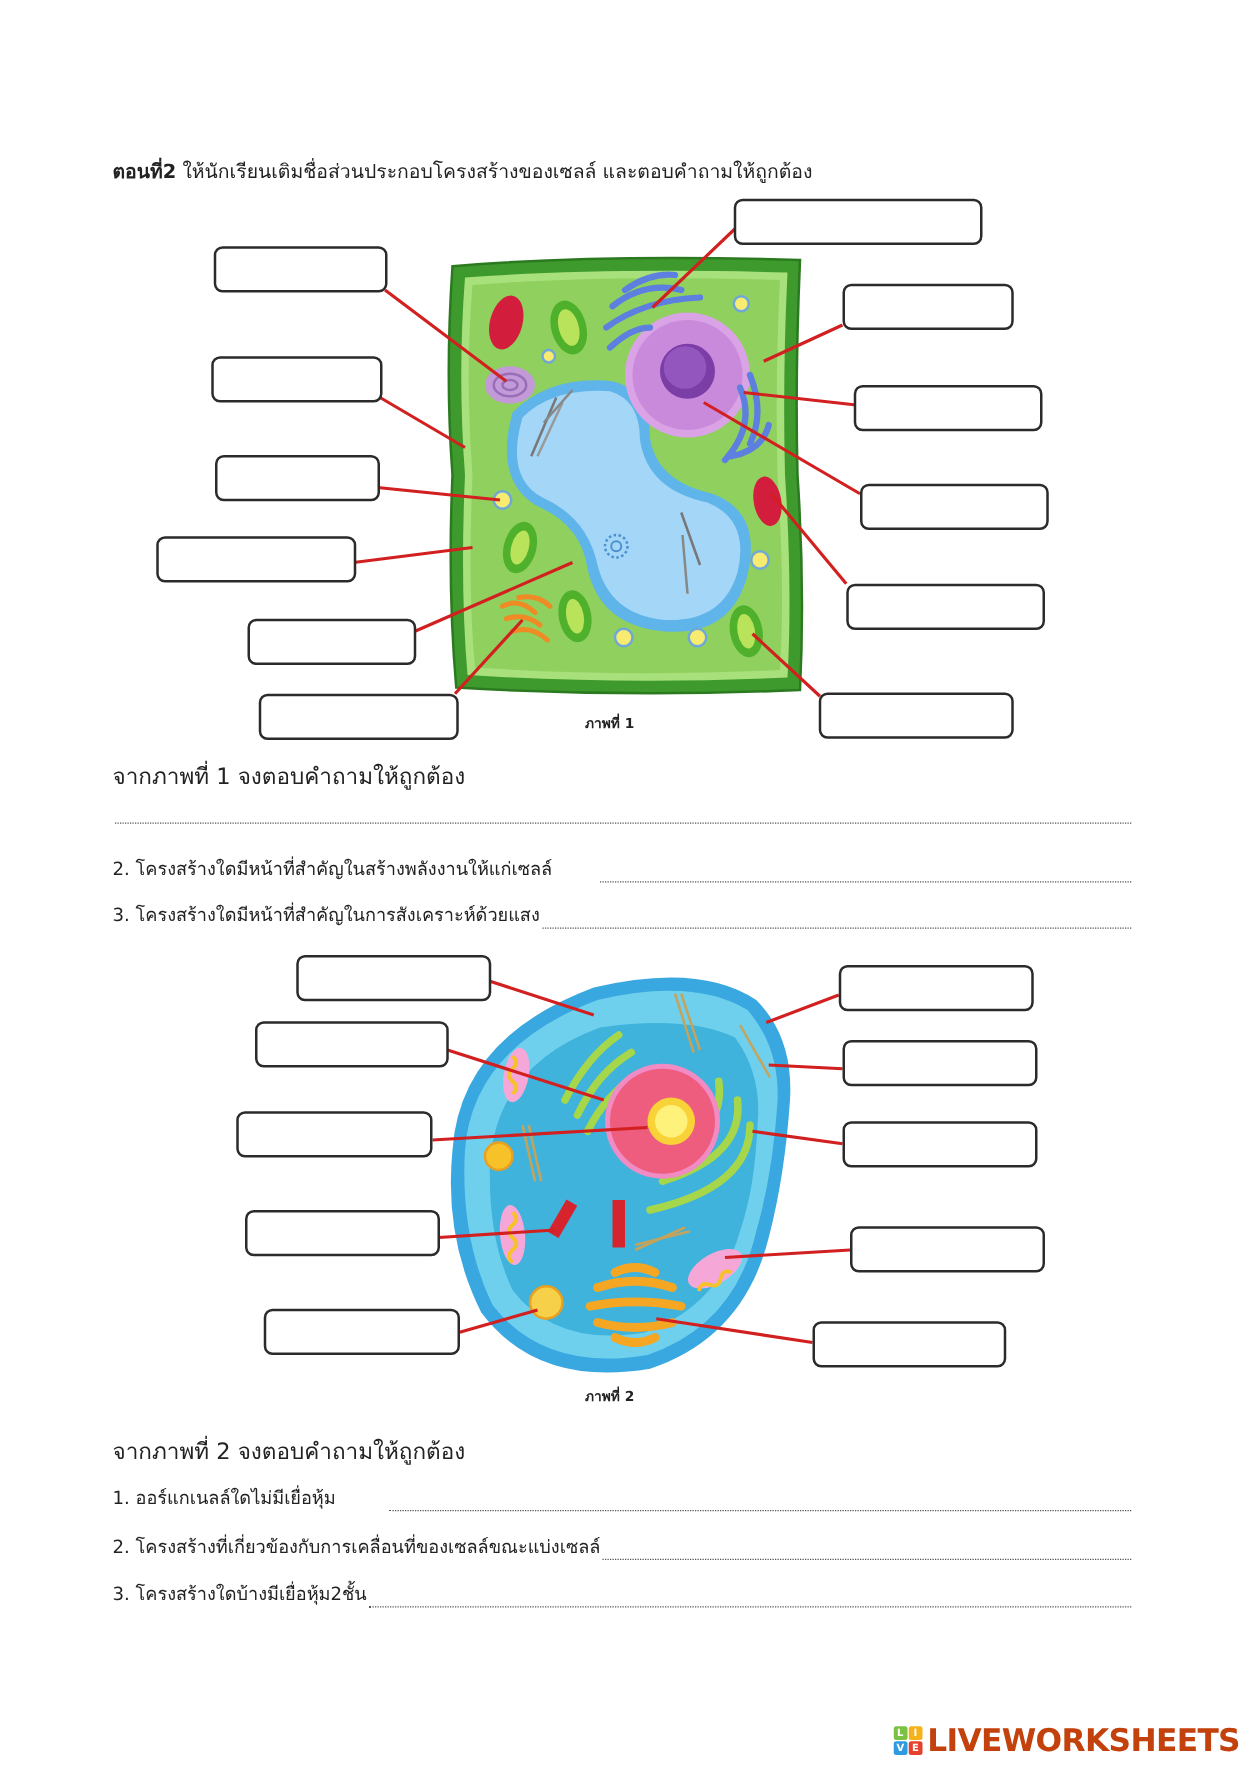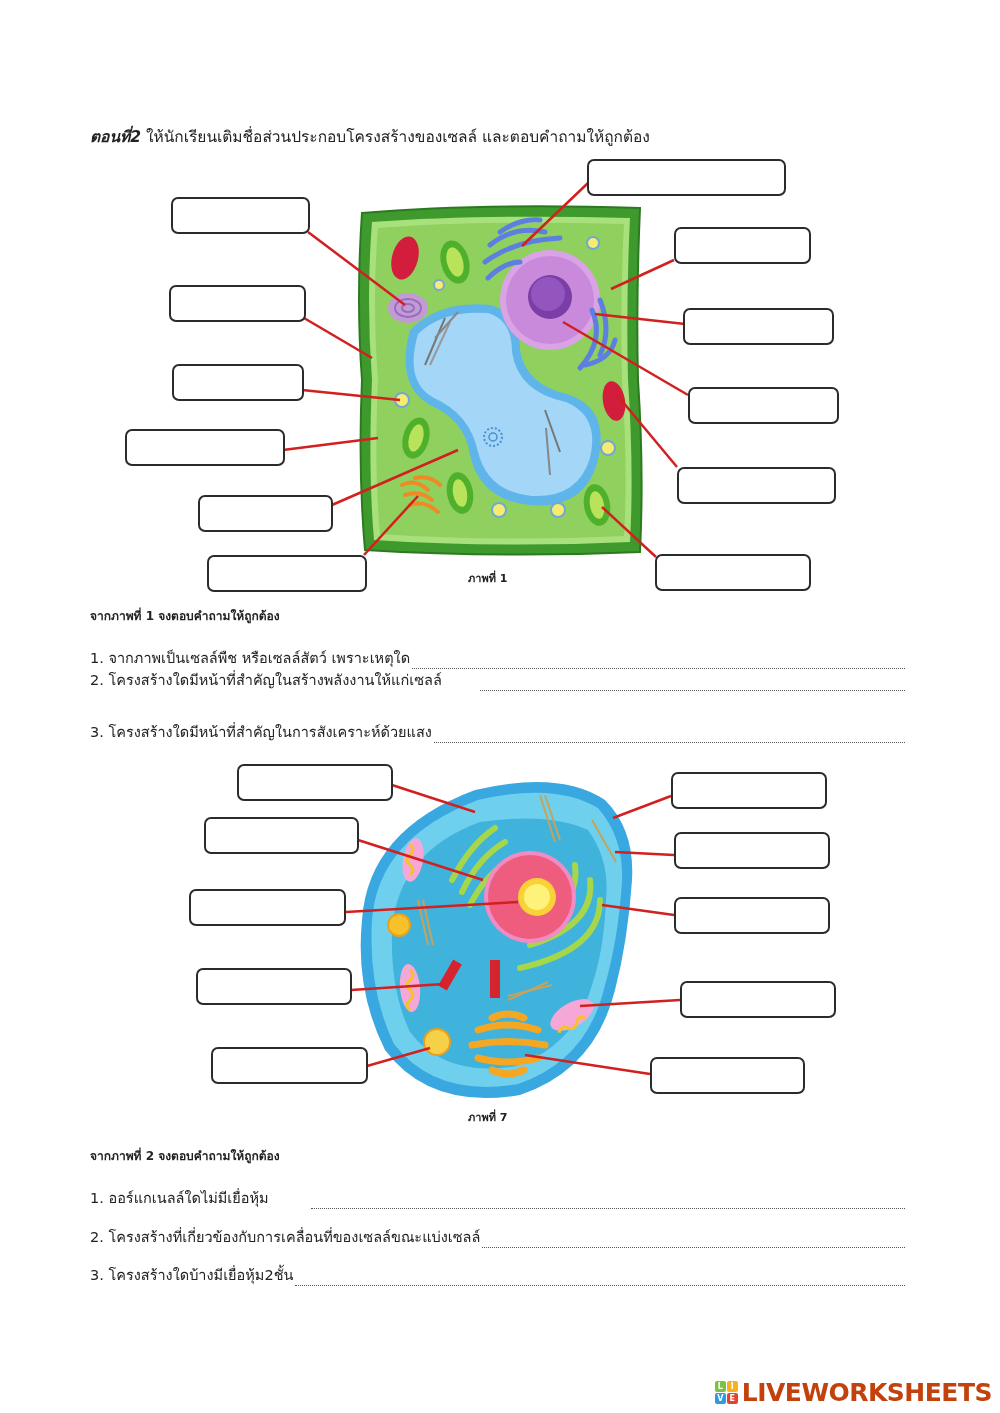--- a/index.html
+++ b/index.html
@@ -1,25 +1,25 @@
 <!DOCTYPE html>
 <html><head>
 <meta charset="utf-8">
 <style>
   html, body { margin:0; padding:0; background:#ffffff; }
   body { width:1000px; height:1413px; position:relative; overflow:hidden;
          font-family:"DejaVu Sans","Liberation Sans",sans-serif; color:#222; }
   .abs { position:absolute; }
   .intro { left:90px; top:124px; font-size:15.5px; white-space:nowrap; }
-  .intro b { font-weight:bold;font-style:italic; }
+  .intro b { font-weight:bold; }
   .svgwrap { position:absolute; left:0; top:0; width:1000px; height:1413px; }
   .box { position:absolute; border:2px solid #2b2b2b; border-radius:7px; background:#fff;
          box-sizing:border-box; }
   .caption { font-size:11px; font-weight:bold; white-space:nowrap; }
-  .qhead { left:90px; font-size:12px; font-weight:bold; white-space:nowrap; }
+  .qhead { left:90px; font-size:18px; font-weight:normal; white-space:nowrap; }
   .qline { left:90px; width:815px; font-size:14.5px; display:flex; align-items:flex-end; white-space:nowrap; }
   .qline .dots { flex:1; border-bottom:1.6px dotted #555; margin-left:2px; height:12px; }
   .logo { right:8px; top:1378px; display:flex; align-items:center; gap:4px; }
   .logo .tiles { display:grid; grid-template-columns:11px 11px; grid-template-rows:11px 11px; gap:1px; }
   .logo .tile { font-size:8px; font-weight:bold; color:#fff; display:flex; align-items:center; justify-content:center; border-radius:2px; }
   .logo .wordmark { font-family:"DejaVu Sans","Liberation Sans",sans-serif; font-weight:bold; font-size:25px; color:#c2410c; letter-spacing:-0.5px; }
 </style>
 </head>
 <body>
 
@@ -179,44 +179,43 @@
 <div class="box" style="left:674px;top:227px;width:137px;height:37px;"></div>
 <div class="box" style="left:683px;top:308px;width:151px;height:37px;"></div>
 <div class="box" style="left:688px;top:387px;width:151px;height:37px;"></div>
 <div class="box" style="left:677px;top:467px;width:159px;height:37px;"></div>
 <div class="box" style="left:655px;top:554px;width:156px;height:37px;"></div>
 
 <div class="abs caption" style="left:468px;top:569px;">ภาพที่ 1</div>
 
 <div class="abs qhead" style="top:606px;">จากภาพที่ 1 จงตอบคำถามให้ถูกต้อง</div>
 <div class="abs qline" style="top:646px;">
-  <span>1. จากภาพเป็นเซลล์พืช หรือเซลล์สัตว์ เพราะเหตุใด</span>
-    <span class="dots"></span>
-</div>
-<div class="abs qline" style="top:668px;gap:36px;">
+    <span class="dots"></span>
+</div>
+<div class="abs qline" style="top:683px;gap:36px;">
   <span>2. โครงสร้างใดมีหน้าที่สำคัญในสร้างพลังงานให้แก่เซลล์</span>
     <span class="dots"></span>
 </div>
 <div class="abs qline" style="top:720px;">
   <span>3. โครงสร้างใดมีหน้าที่สำคัญในการสังเคราะห์ด้วยแสง</span>
     <span class="dots"></span>
 </div>
 
 <div class="box" style="left:237px;top:764px;width:156px;height:37px;"></div>
 <div class="box" style="left:204px;top:817px;width:155px;height:37px;"></div>
 <div class="box" style="left:189px;top:889px;width:157px;height:37px;"></div>
 <div class="box" style="left:196px;top:968px;width:156px;height:37px;"></div>
 <div class="box" style="left:211px;top:1047px;width:157px;height:37px;"></div>
 <div class="box" style="left:671px;top:772px;width:156px;height:37px;"></div>
 <div class="box" style="left:674px;top:832px;width:156px;height:37px;"></div>
 <div class="box" style="left:674px;top:897px;width:156px;height:37px;"></div>
 <div class="box" style="left:680px;top:981px;width:156px;height:37px;"></div>
 <div class="box" style="left:650px;top:1057px;width:155px;height:37px;"></div>
 
-<div class="abs caption" style="left:468px;top:1108px;">ภาพที่ 7</div>
+<div class="abs caption" style="left:468px;top:1108px;">ภาพที่ 2</div>
 
 <div class="abs qhead" style="top:1146px;">จากภาพที่ 2 จงตอบคำถามให้ถูกต้อง</div>
 <div class="abs qline" style="top:1186px;gap:40px;">
   <span>1. ออร์แกเนลล์ใดไม่มีเยื่อหุ้ม</span>
     <span class="dots"></span>
 </div>
 <div class="abs qline" style="top:1225px;">
   <span>2. โครงสร้างที่เกี่ยวข้องกับการเคลื่อนที่ของเซลล์ขณะแบ่งเซลล์</span>
     <span class="dots"></span>
 </div>

